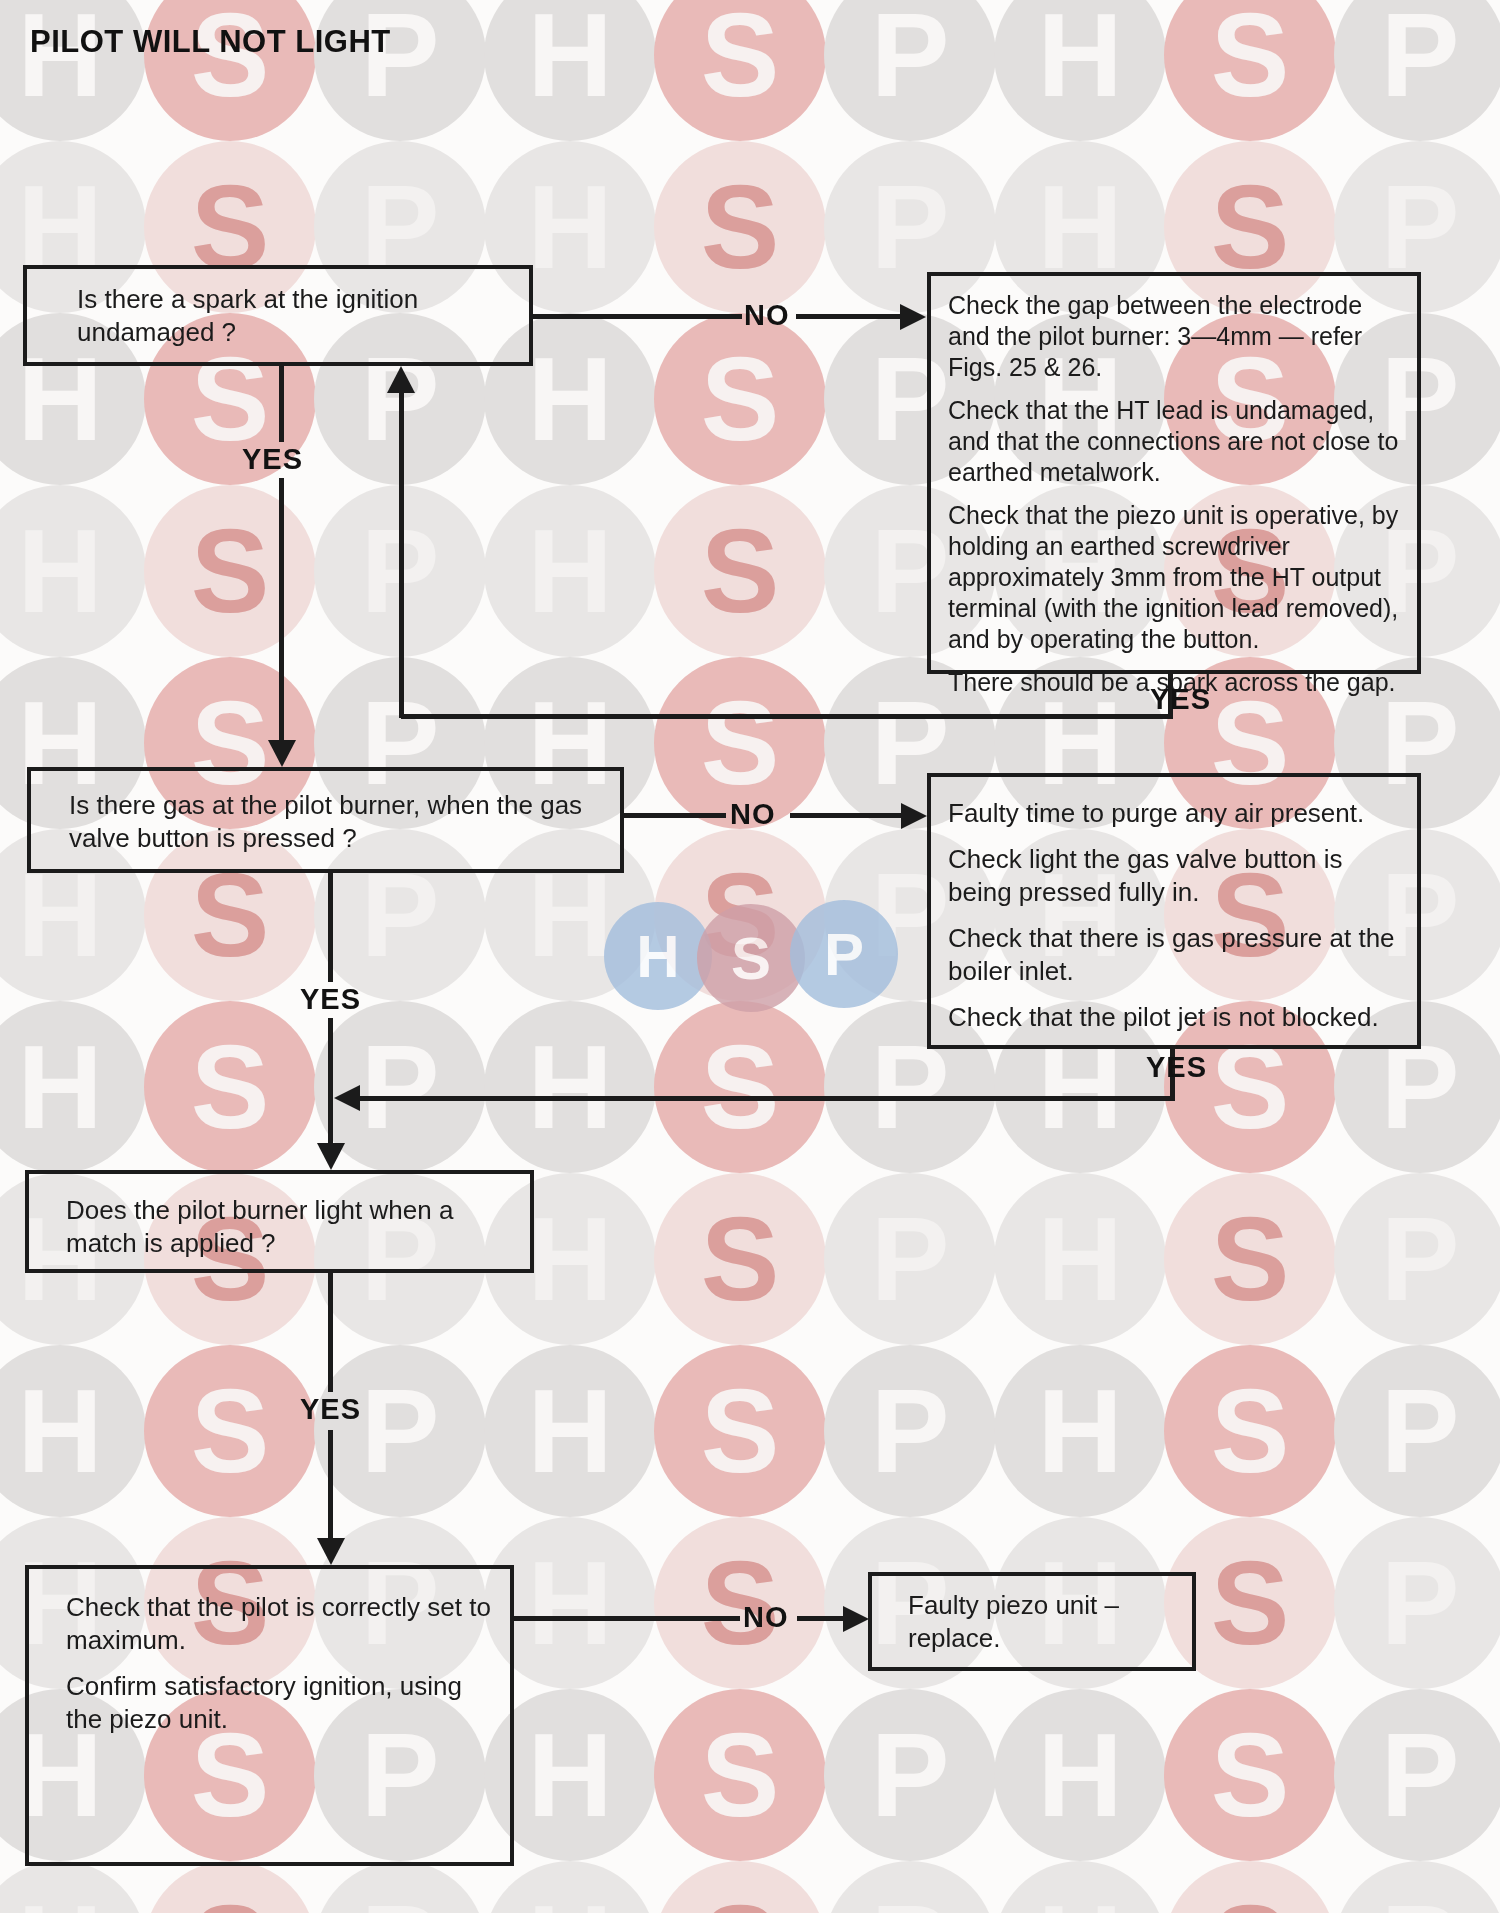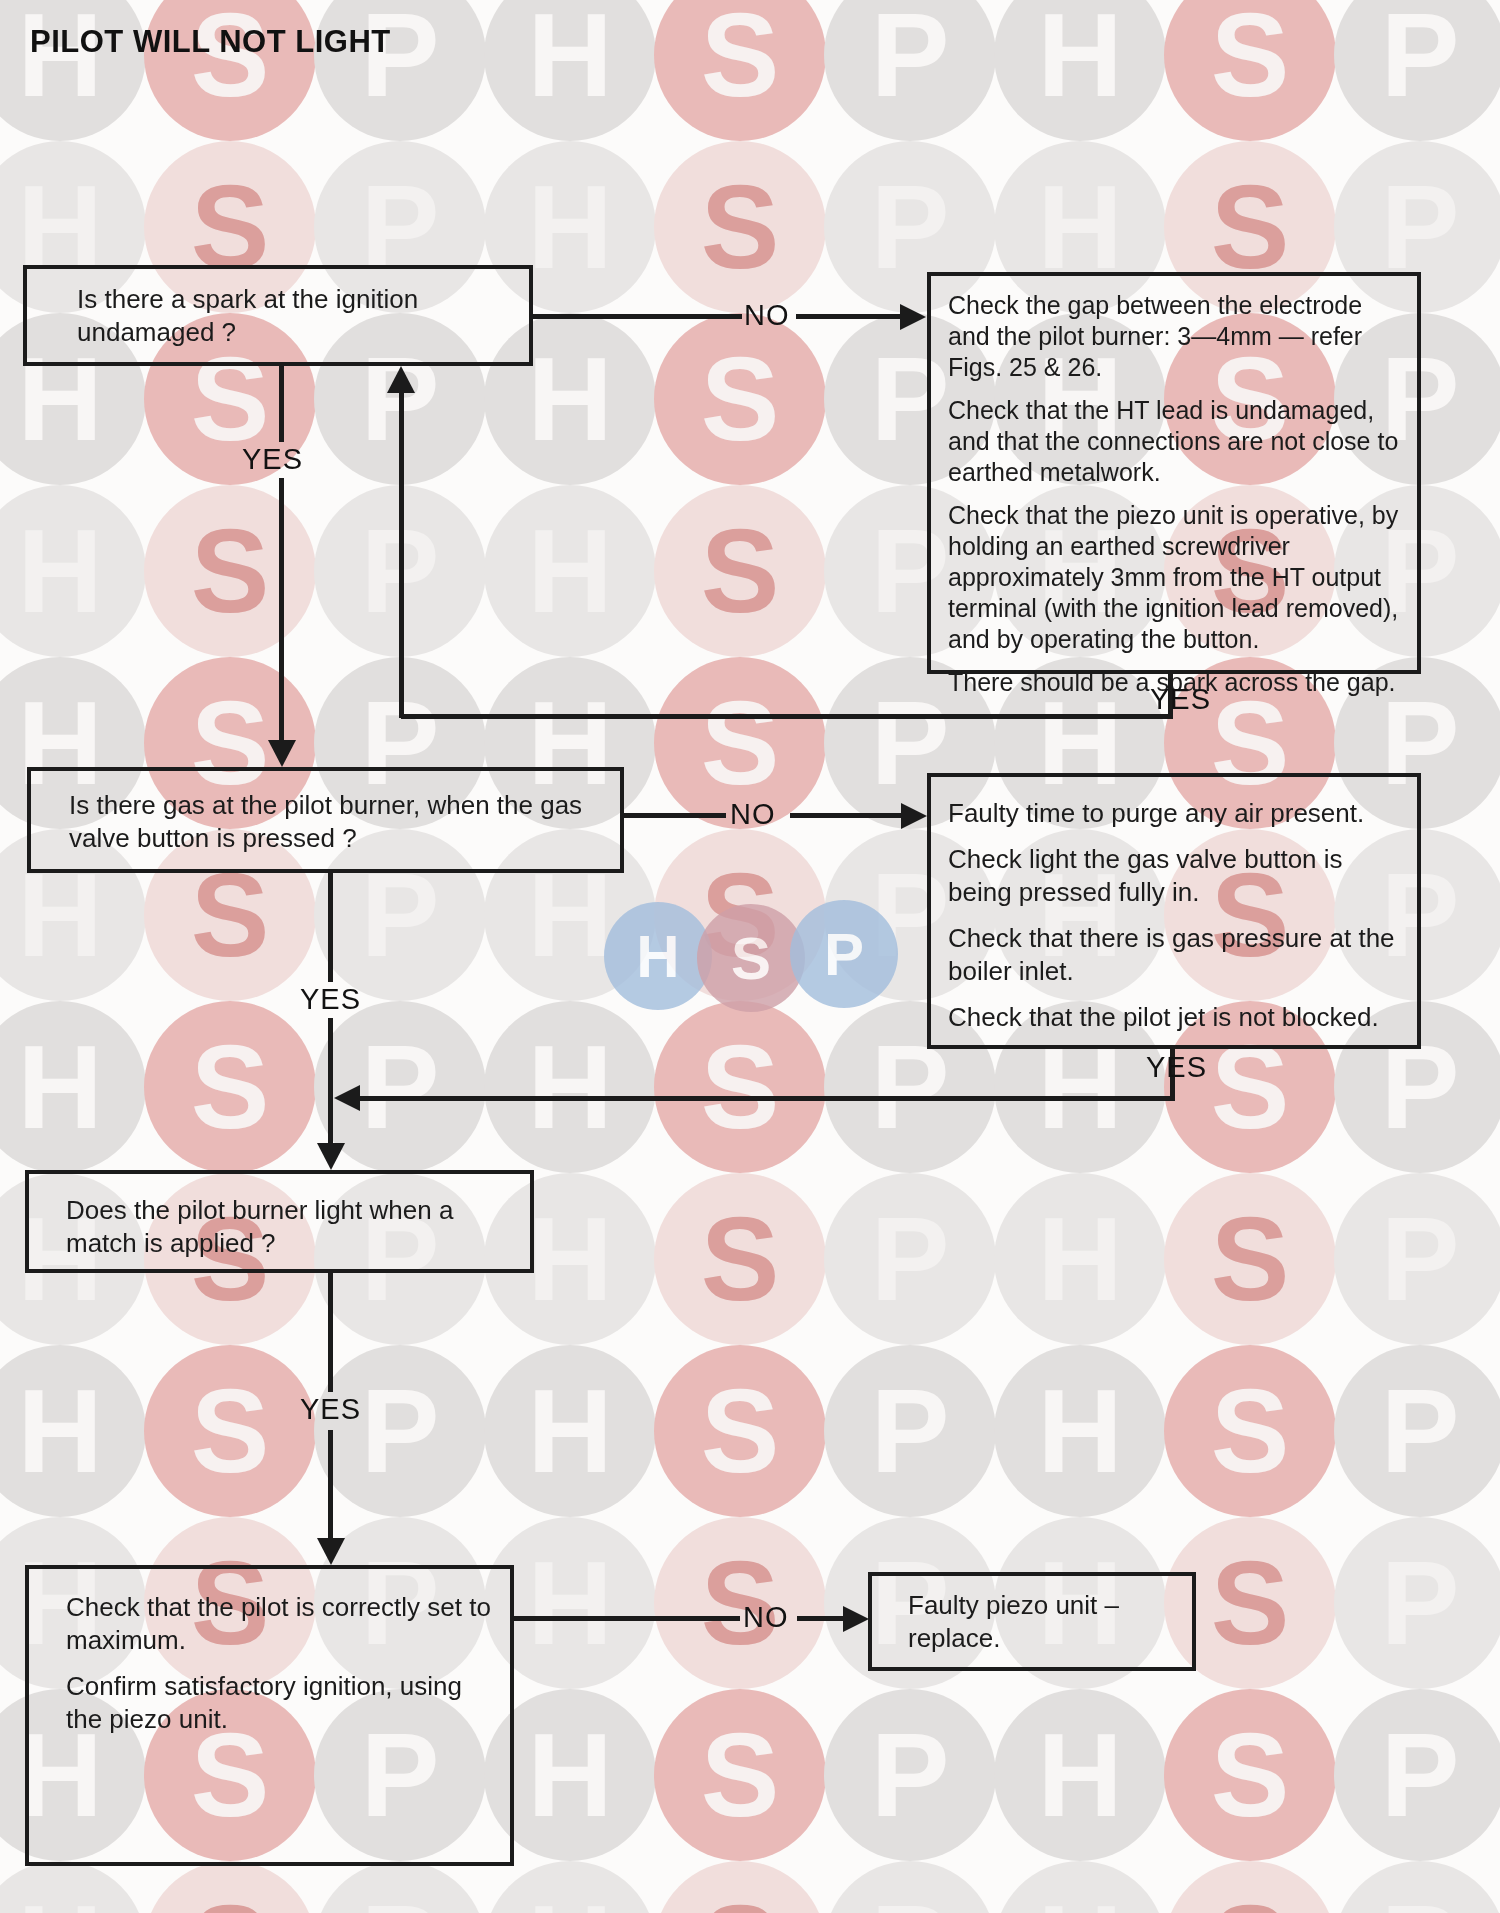--- a/index.html
+++ b/index.html
@@ -41,21 +41,21 @@
   #box-q4{left:25px; top:1565px; width:489px; height:301px; padding:22px 10px 0 37px;}
   #box-a4{left:868px; top:1572px; width:328px; height:99px; display:flex; align-items:center; padding-left:36px;}
   
   .l{position:absolute; background:#1b1b1b; z-index:2;}
   .ah{position:absolute; width:0; height:0; z-index:2;}
   .ah.right{border-top:13px solid transparent; border-bottom:13px solid transparent; border-left:26px solid #1b1b1b;}
   .ah.left {border-top:13px solid transparent; border-bottom:13px solid transparent; border-right:26px solid #1b1b1b;}
   .ah.up   {border-left:14px solid transparent; border-right:14px solid transparent; border-bottom:27px solid #1b1b1b;}
   .ah.down {border-left:14px solid transparent; border-right:14px solid transparent; border-top:27px solid #1b1b1b;}
   .lbl{
-    position:absolute; z-index:3; font-weight:normal; font-size:29px;
+    position:absolute; z-index:3; font-weight:bold; font-size:29px;
     letter-spacing:1px; color:#121212;
   }
   #ln-a-1{left:532px; top:314px; width:210px; height:5px;}
   #ln-a-2{left:796px; top:314px; width:106px; height:5px;}
   #ar-a  {left:900px; top:304px;}
   #no-1  {left:744px; top:299px;}
 
   #ln-b-1{left:1168px; top:671px; width:5px; height:48px;}
   #ln-b-2{left:401px;  top:714px; width:772px; height:5px;}
   #ln-b-3{left:399px;  top:391px; width:5px; height:327px;}

